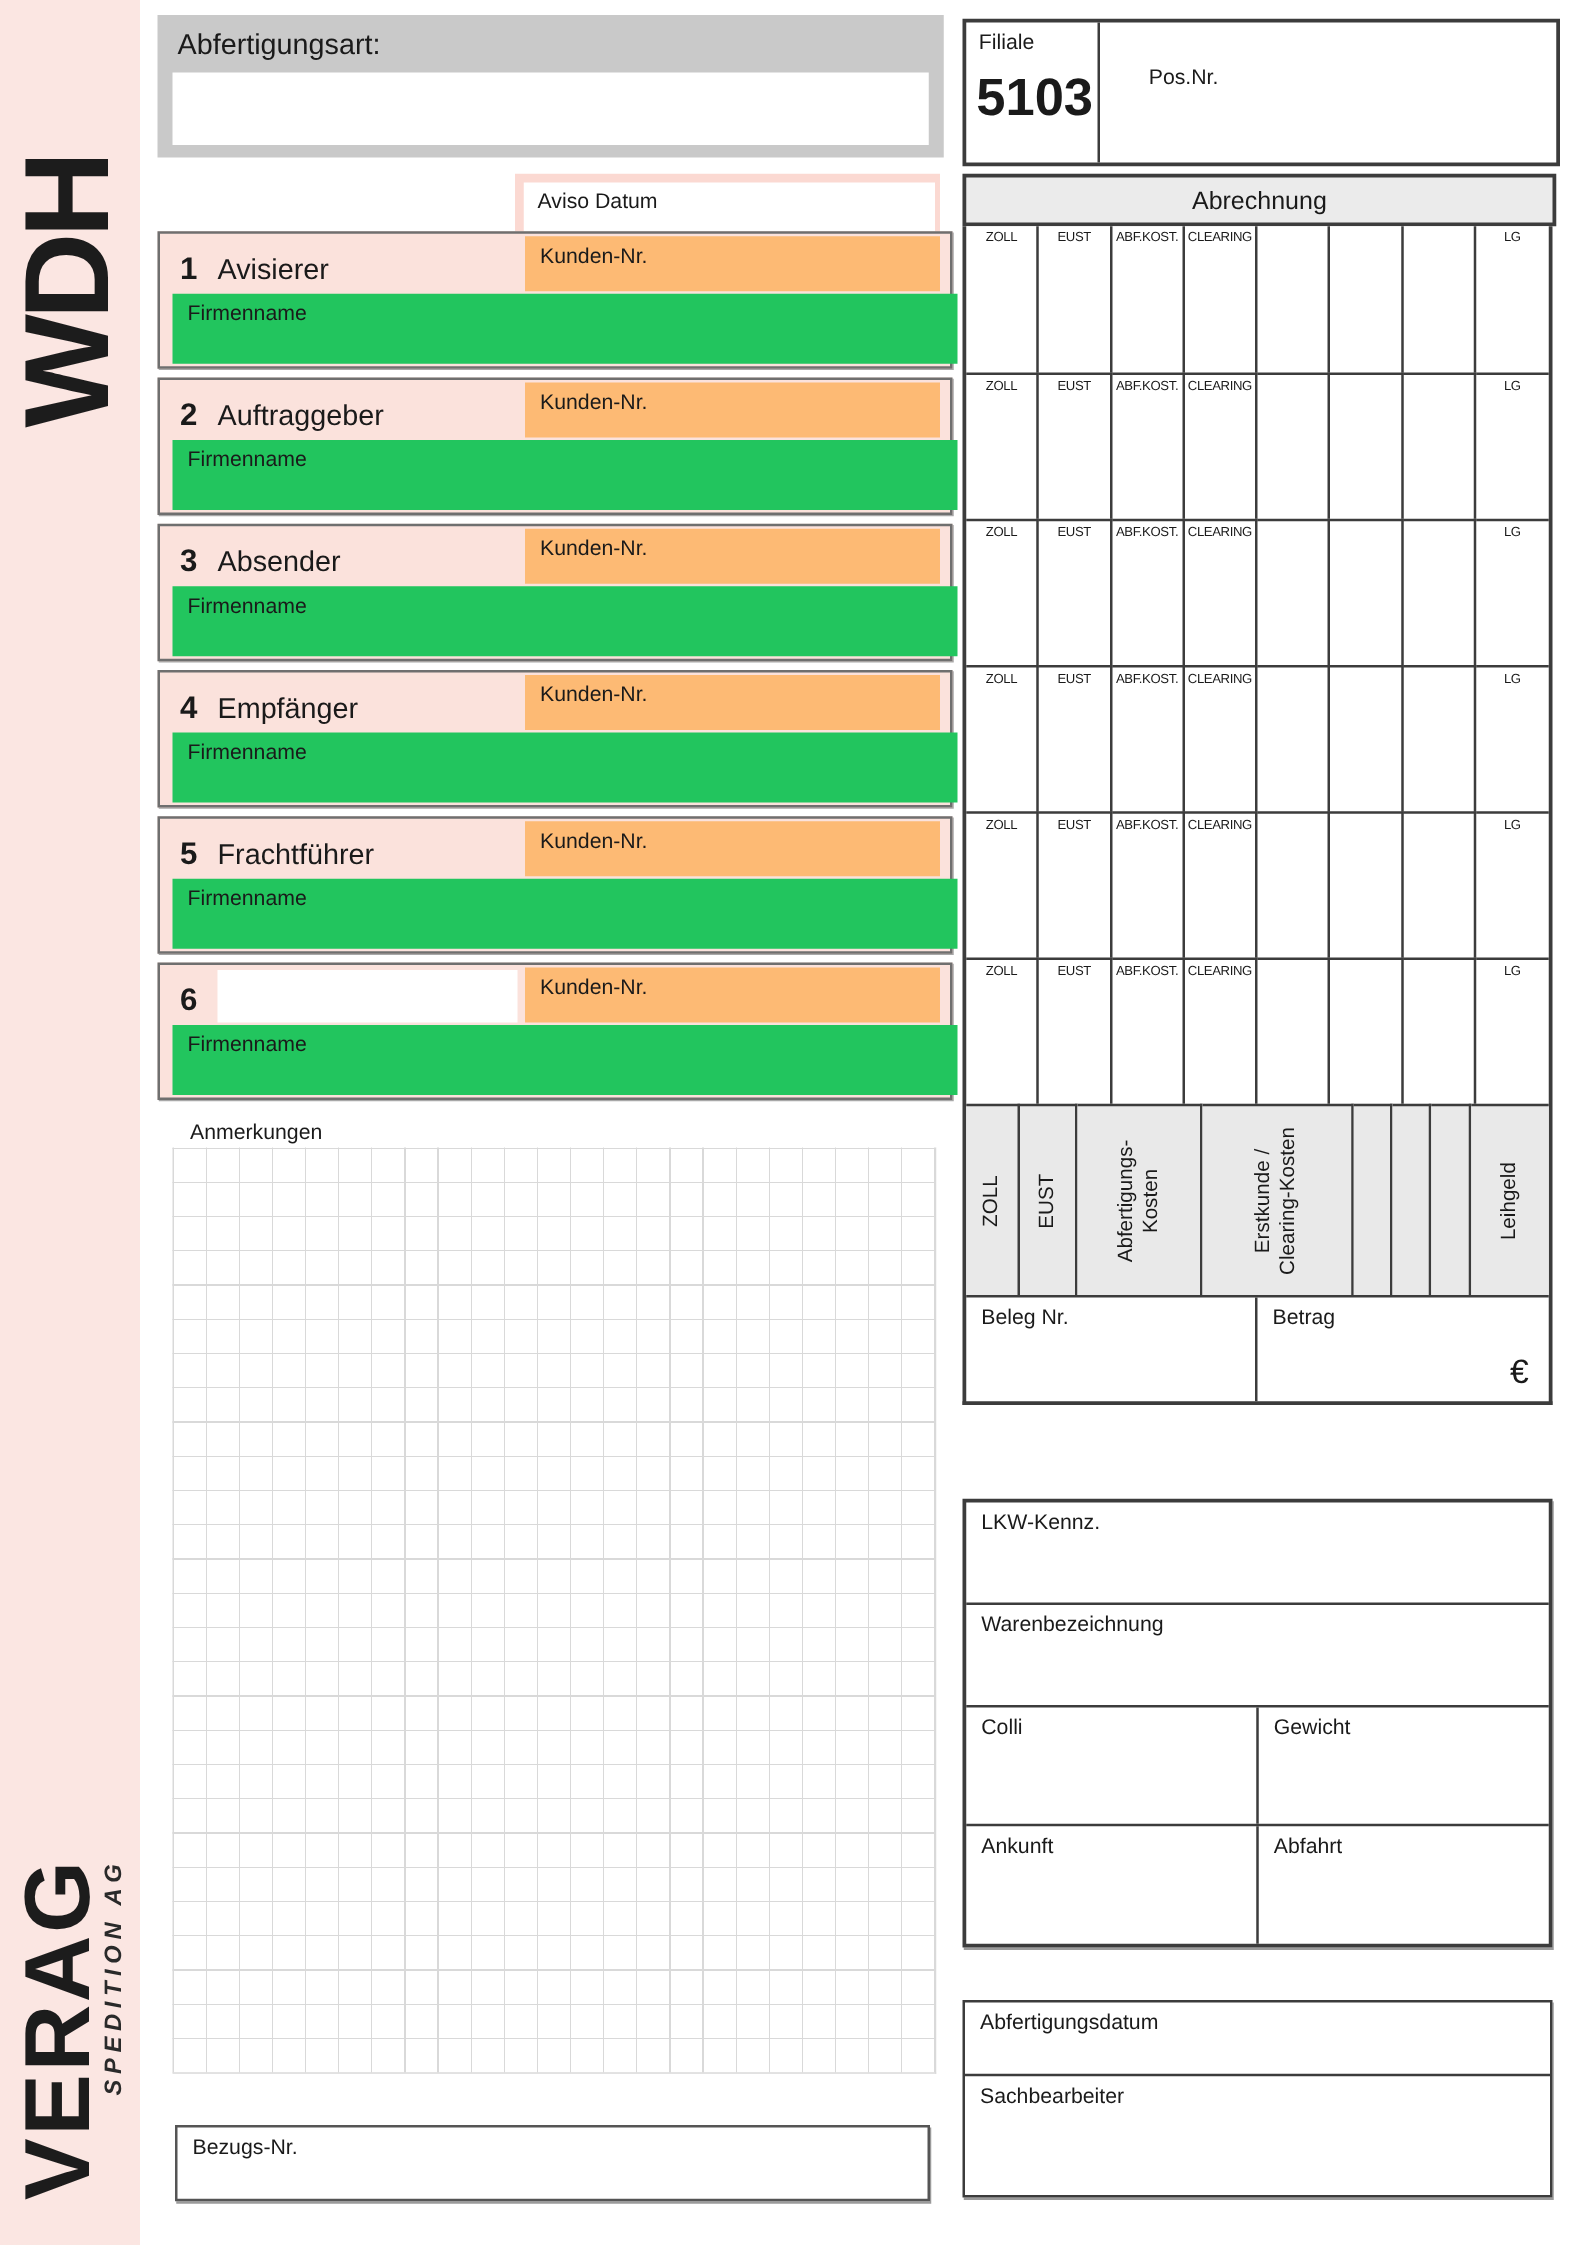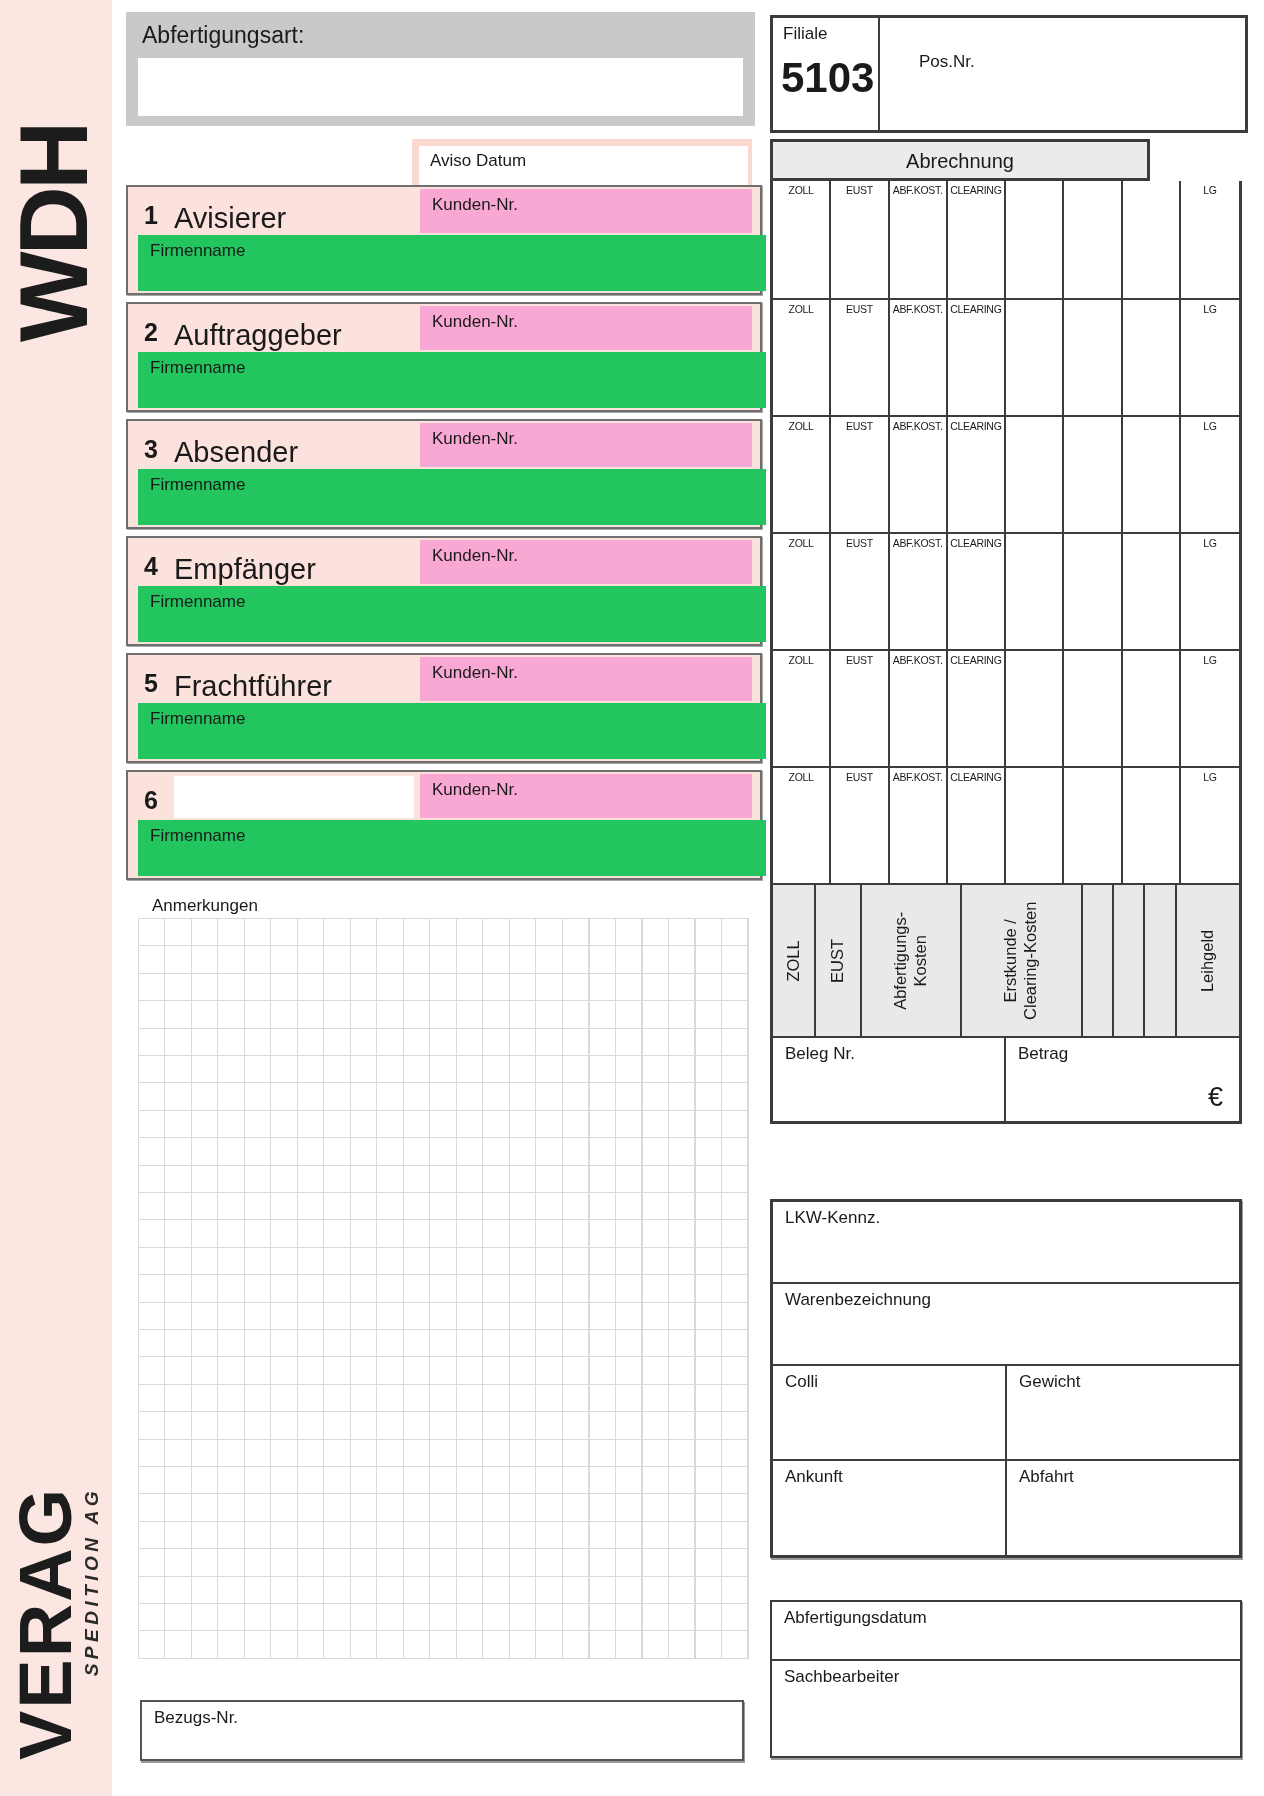--- a/index.html
+++ b/index.html
@@ -30,40 +30,40 @@
 
   
   .aviso{position:absolute;left:412px;top:139px;width:340px;height:47px;background:#fbd9d2;}
   .aviso-inner{position:absolute;left:7px;top:7px;right:4px;bottom:0;background:#fff;}
   .aviso-inner .box-label{position:absolute;left:11px;top:5px;font-size:17px;}
 
   
   .section{position:absolute;left:126px;width:636px;height:110px;background:#fbe2dc;
            border:2px solid #6f6f6f;box-shadow:1px 1px 0 #a8a8a8;box-sizing:border-box;}
   .sec-num{position:absolute;left:16px;top:14px;font-size:25px;font-weight:bold;}
-  .sec-title{position:absolute;left:46px;top:15px;font-size:29px;}
-  .kunden-box{position:absolute;left:292px;top:2px;width:332px;height:44px;background:#f9a8d4;}
+  .sec-title{position:absolute;left:46px;top:15px;font-size:23px;}
+  .kunden-box{position:absolute;left:292px;top:2px;width:332px;height:44px;background:#fdba74;}
   .firma-box{position:absolute;left:10px;top:48px;width:628px;height:56px;background:#22c55e;}
   .box-label{position:absolute;left:12px;top:6px;font-size:17px;}
   .sec6-blank{position:absolute;left:46px;top:4px;width:240px;height:42px;background:#fff;}
 
   
   .anm-label{position:absolute;left:152px;top:896px;font-size:17px;}
   .anm-grid{position:absolute;left:138px;top:918px;width:610px;height:740px;background:#fff;
             border-right:1px solid #d9d9d9;border-bottom:1px solid #d9d9d9;
             background-image:
               repeating-linear-gradient(to right,#d9d9d9 0,#d9d9d9 1px,transparent 1px,transparent 26.5px),
               repeating-linear-gradient(to bottom,#d9d9d9 0,#d9d9d9 1px,transparent 1px,transparent 27.4px);}
 
   
   .bezugs-box{position:absolute;left:140px;top:1700px;width:600px;height:57px;border:2px solid #555;
               background:#fff;box-shadow:1px 2px 0 #9a9a9a;}
 
   
-  .abr-header{position:absolute;left:770px;top:139px;width:380px;height:42px;background:#ebebeb;
+  .abr-header{position:absolute;left:770px;top:139px;width:475px;height:42px;background:#ebebeb;
               border:3px solid #3c3c3c;box-sizing:border-box;text-align:center;font-size:20px;
               line-height:38px;}
   .abr-table{position:absolute;left:770px;top:181px;width:472px;border:3px solid #3c3c3c;
              border-top:none;background:#fff;box-sizing:border-box;}
   .abr-row{display:grid;grid-template-columns:repeat(8,1fr);height:117px;}
   .acell{border-right:2px solid #3c3c3c;border-top:2px solid #3c3c3c;position:relative;}
   .abr-row:first-child .acell{border-top:none;}
   .acell:last-child{border-right:none;padding-left:39px;}
   .mini{position:absolute;left:0;right:0;top:3px;text-align:center;font-size:10.5px;letter-spacing:-0.3px;}
   .abr-gray{display:grid;grid-template-columns:repeat(8,1fr);height:153px;}

